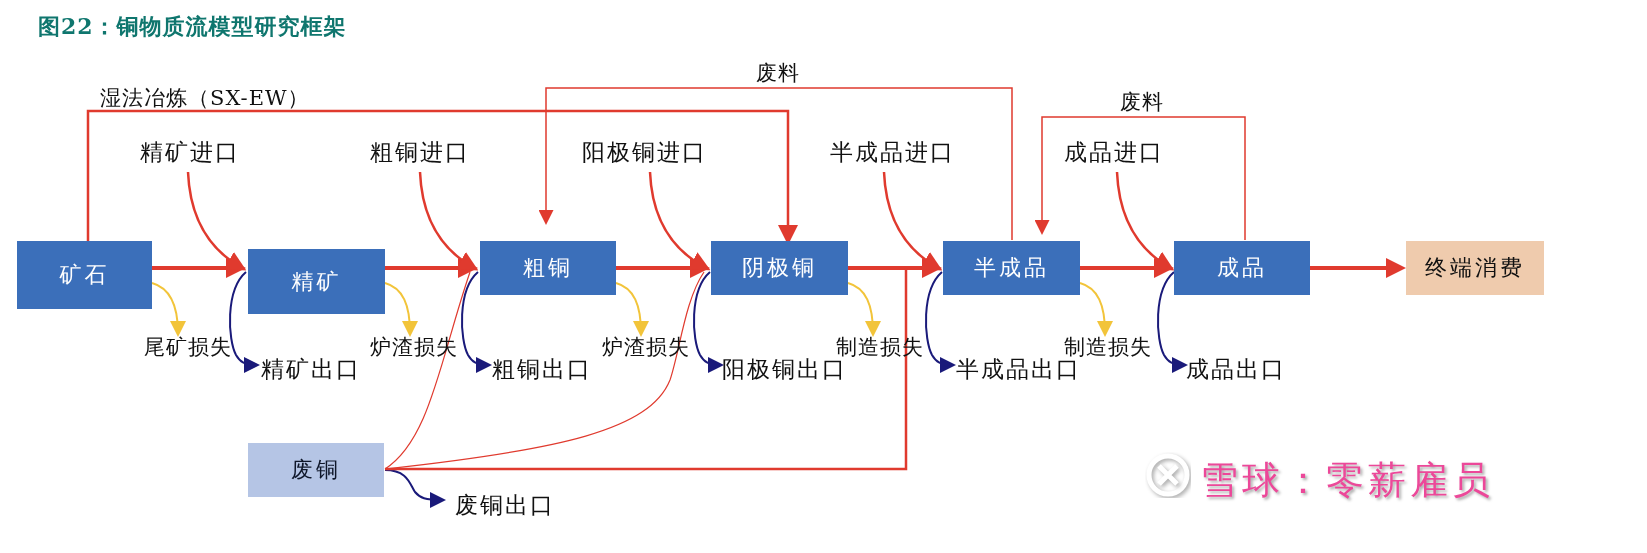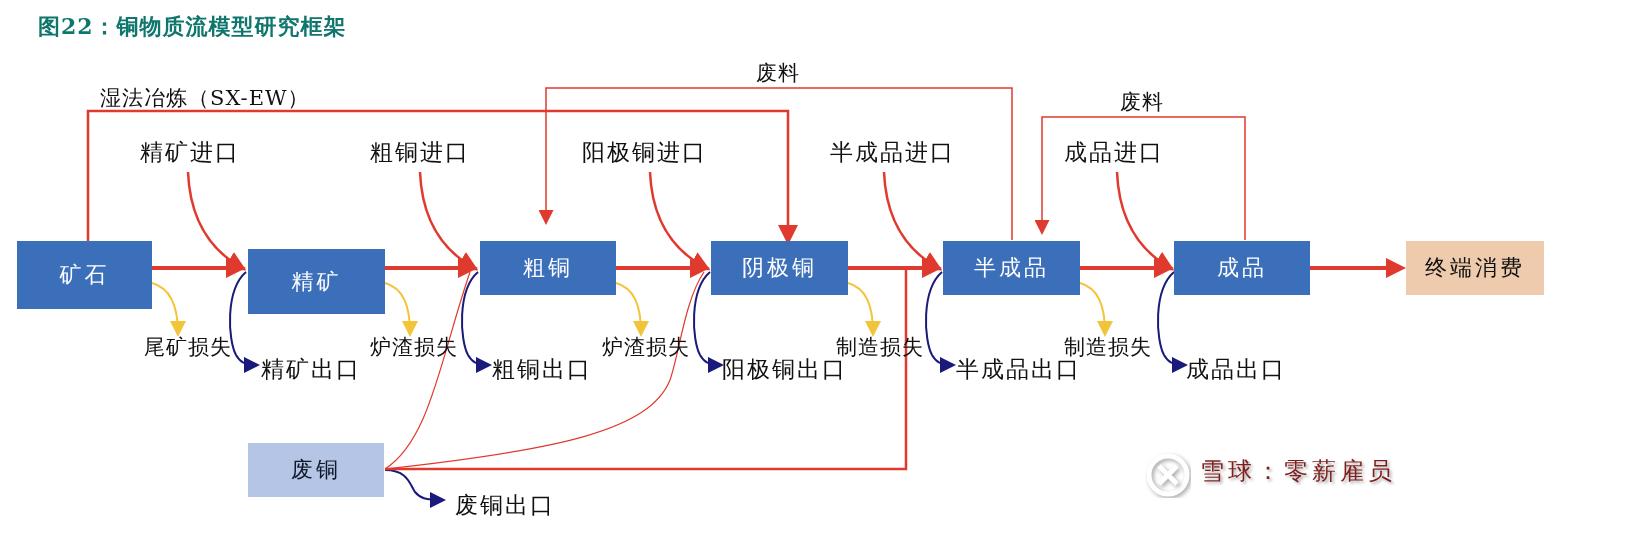--- a/index.html
+++ b/index.html
@@ -8,21 +8,21 @@
   .title { position: absolute; left: 38px; top: 12px; font-size: 22px; font-weight: bold; color: #0f766e; letter-spacing: 1px; }
   svg.flow { position: absolute; left: 0; top: 0; }
   .node { position: absolute; display: flex; align-items: center; justify-content: center;
           font-size: 22px; color: #ffffff; letter-spacing: 3px; box-sizing: border-box; }
   .node.blue { background: #3b6fba; }
   .node.scrap { background: #b5c5e5; color: #0f172a; }
   .node.end { background: #efcbad; color: #111; }
   .lbl { position: absolute; font-size: 23px; color: #111; white-space: nowrap; letter-spacing: 2px; }
   .lbl.small { font-size: 21px; letter-spacing: 1px; }
   .wm { position: absolute; left: 1200px; top: 455px; font-family: Liberation Mono, monospace;
-        font-size: 24px; color: #7f1d1d; white-space: nowrap; letter-spacing: 4px;
+        font-size: 38px; color: #ec4899; white-space: nowrap; letter-spacing: 4px;
         text-shadow: 2px 2px 3px rgba(0,0,0,0.35); }
   .wm-logo { position: absolute; left: 1145px; top: 452px; width: 46px; height: 46px; }
 </style>
 </head>
 <body>
 
 <div class="title">图22：铜物质流模型研究框架</div>
 
 <svg class="flow" width="1647" height="553">
   <defs>

